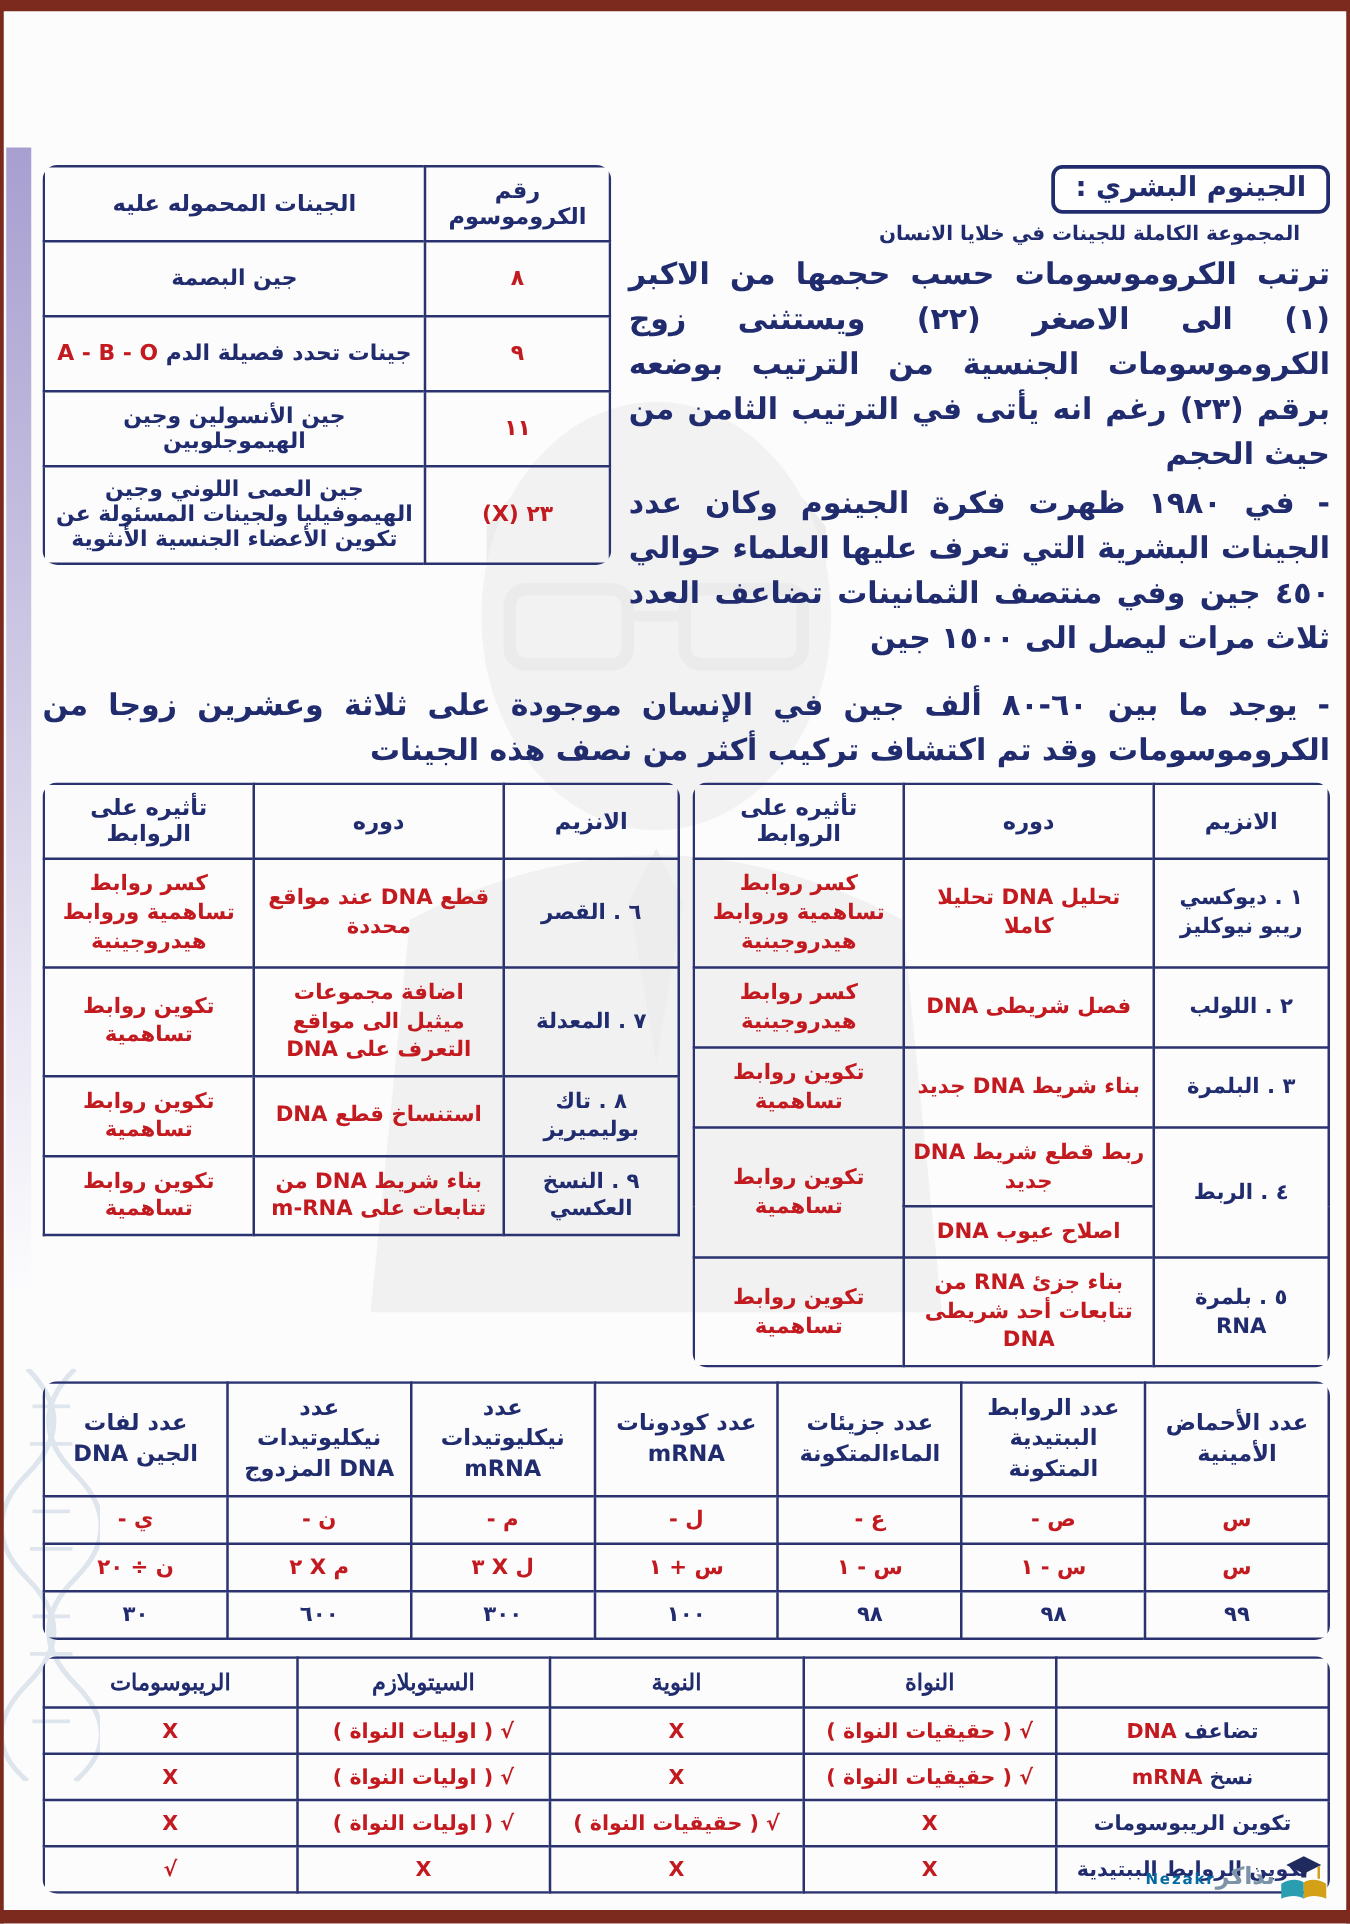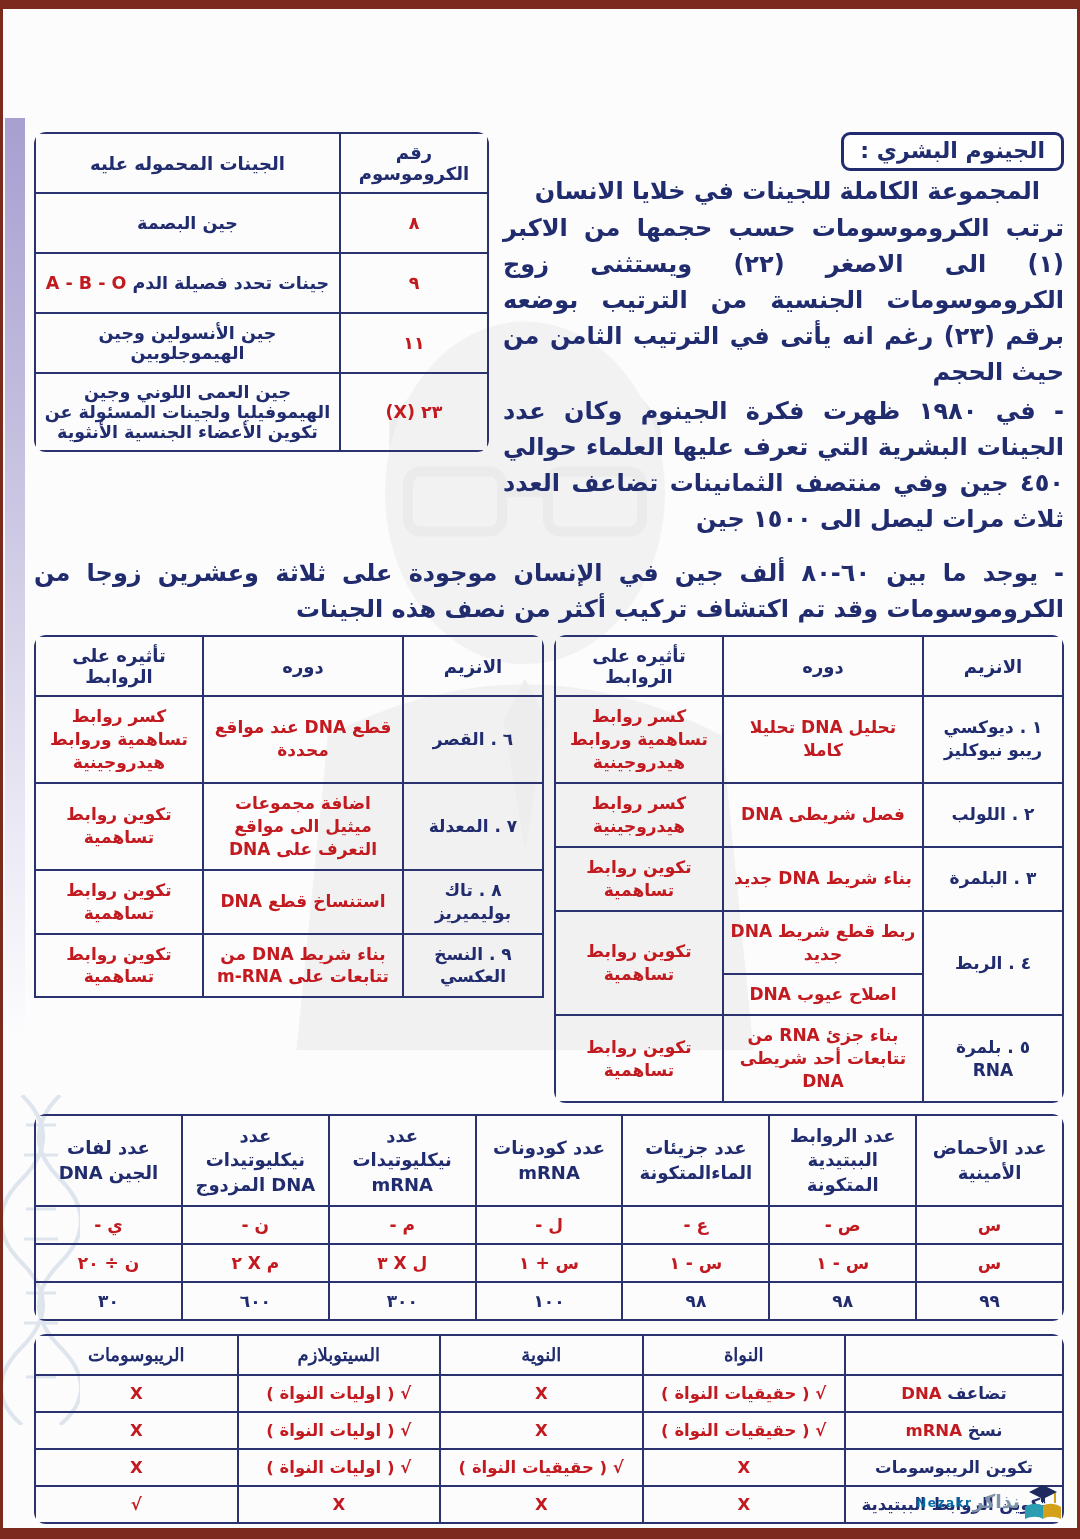--- a/index.html
+++ b/index.html
@@ -42,21 +42,21 @@
   .watermark { position:absolute; top:250px; left:235px; width:580px; height:800px; opacity:.08; z-index:0; pointer-events:none; }
   .dna-decor { position:absolute; left:2px; top:1095px; width:78px; height:330px; opacity:.18; z-index:0; pointer-events:none; }
 
   
   .content { position:absolute; top:132px; right:16px; left:34px; z-index:2; }
 
   .top-row { display:flex; gap:14px; align-items:flex-start; }
   .genome-text { flex:1; min-width:0; }
   .genome-heading { display:inline-block; border:3px solid var(--navy); border-radius:9px; padding:3px 16px 5px;
                     color:var(--navy); font-weight:bold; font-size:22px; margin-bottom:6px; background:rgba(255,255,255,.5); }
-  .genome-def { color:var(--navy); font-weight:bold; font-size:24px; margin:0 24px 5px 0; }
+  .genome-def { color:var(--navy); font-weight:bold; font-size:16px; margin:0 24px 5px 0; }
   .genome-par, .genome-bullet { color:var(--navy); font-weight:bold; font-size:24px; line-height:1.5;
                                 text-align:justify; margin-bottom:3px; }
   .genome-bullet.full { margin-top:15px; }
 
   .chrom-wrap { width:455px; flex-shrink:0; }
   .round { border-radius:12px; overflow:hidden; }
 
   table.tbl { width:100%; border-collapse:collapse; table-layout:fixed; background:transparent; }
   table.tbl th, table.tbl td { border:2.5px solid #2a336f; padding:8px 6px; text-align:center;
                                vertical-align:middle; font-weight:bold; white-space:pre-line; }

